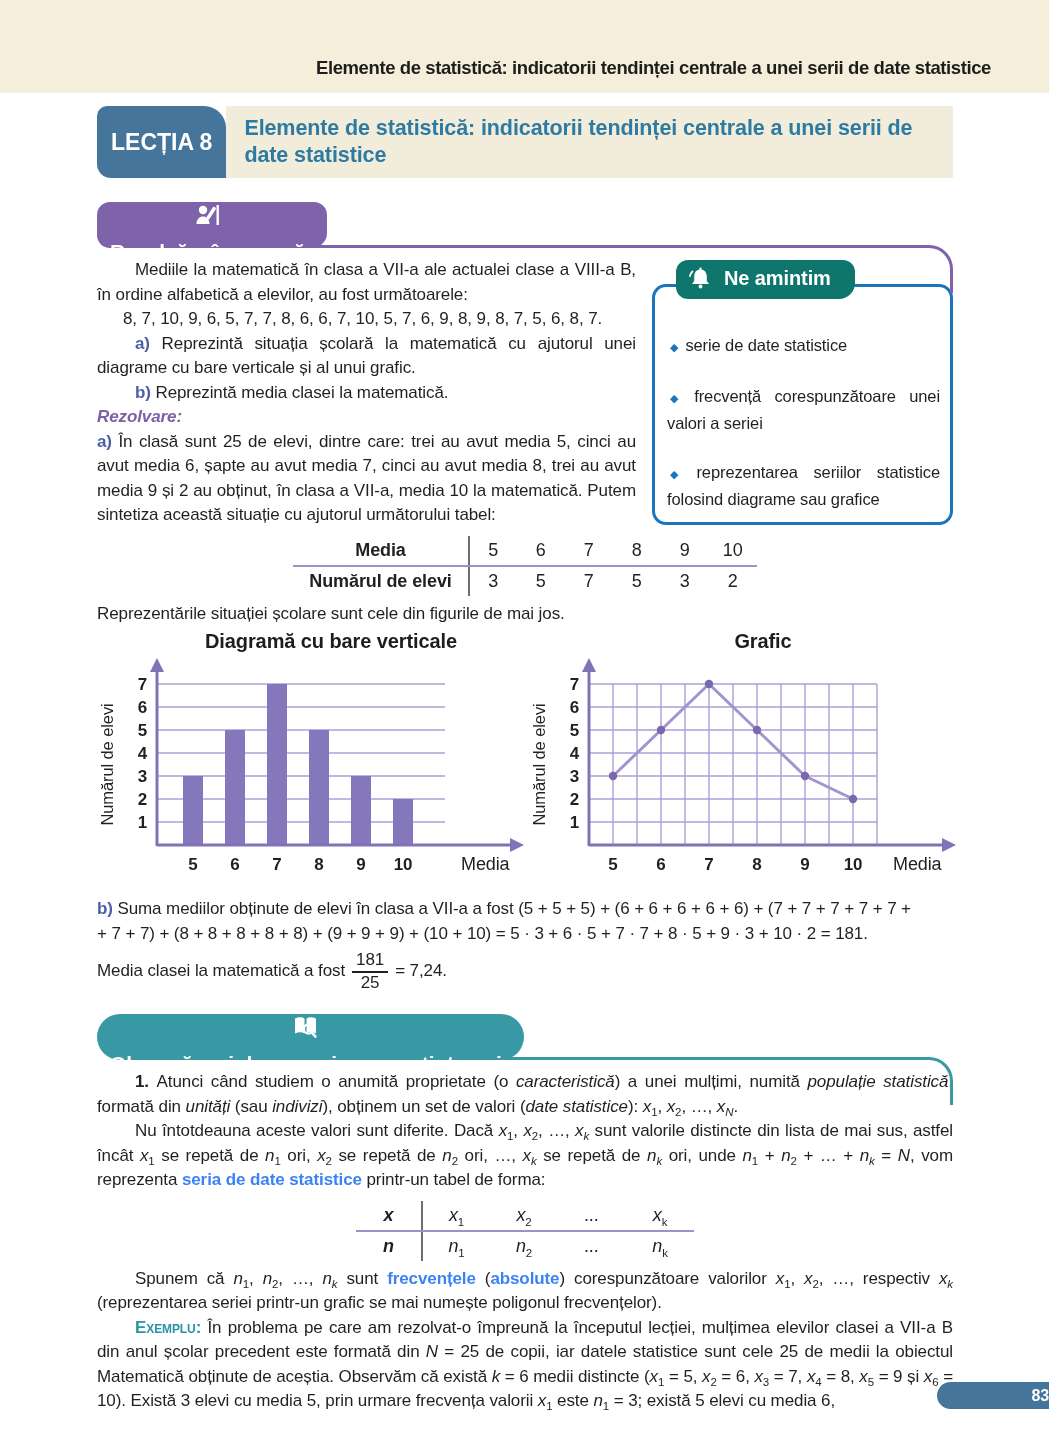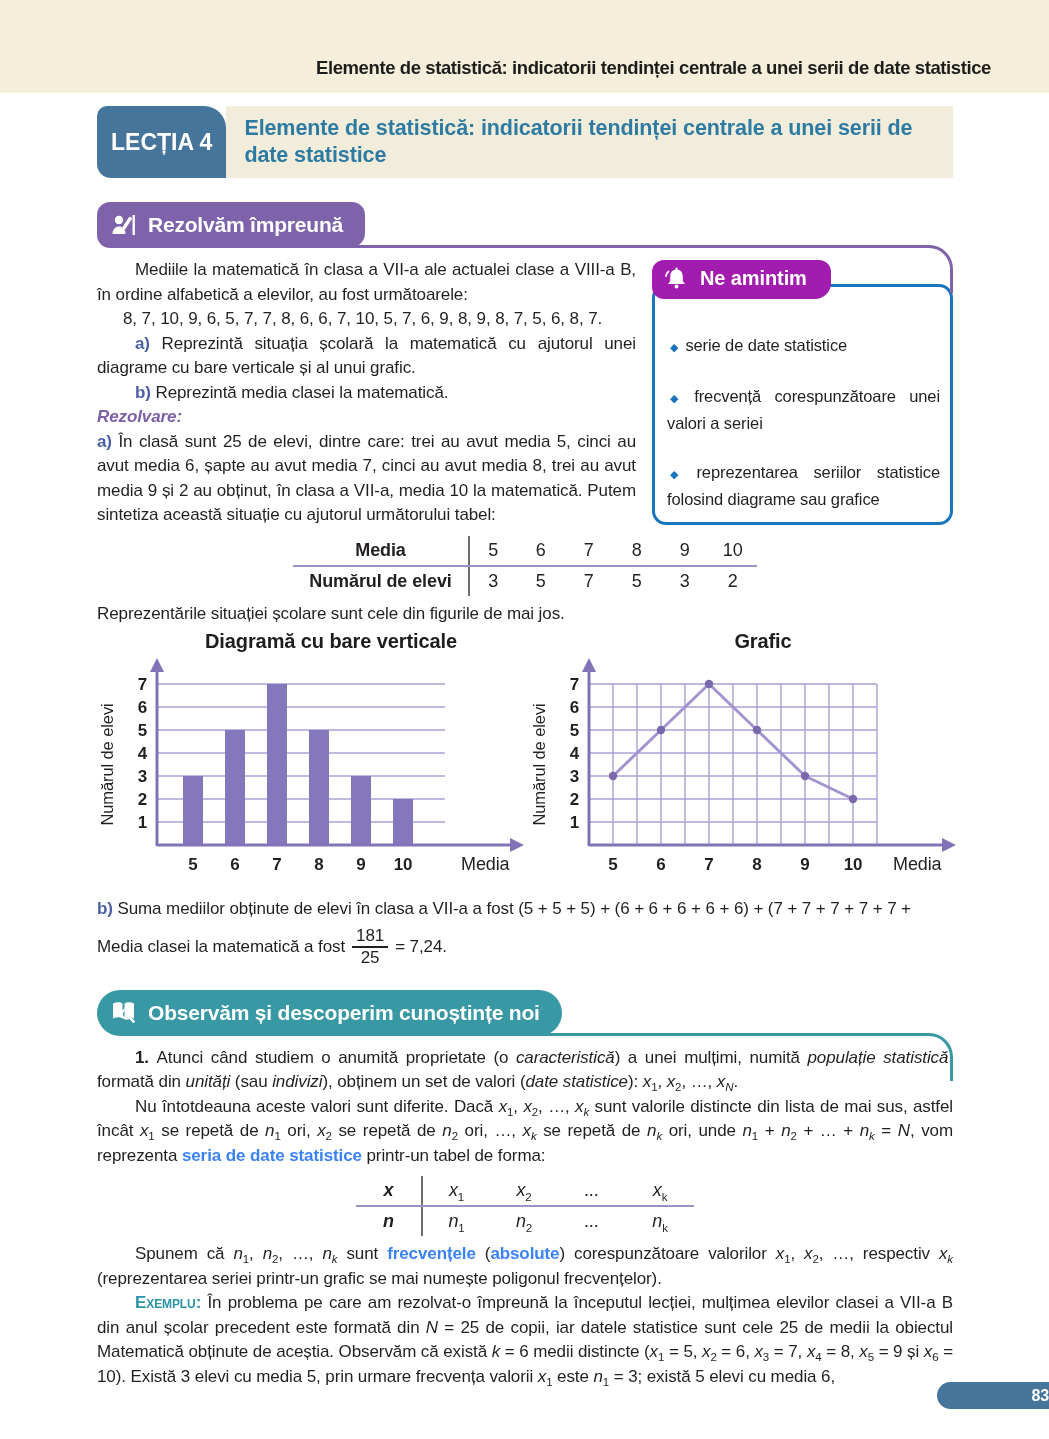--- a/index.html
+++ b/index.html
@@ -23,21 +23,21 @@
     height:72px; flex:0 0 auto; letter-spacing:0; }
   .lesson-strip { background:#f2ecda; flex:1; display:flex; align-items:center; padding:6px 18px; }
   .lesson-title { color:#2d7ba3; font-weight:bold; font-size:21.5px; line-height:27px; max-width:700px; }
 
   
   .sec { position:relative; height:46px; clear:both; }
   .sec-solve { margin-top:24px; }
   .sec-observe { margin-top:22px; }
   .sec-badge { position:absolute; left:0; top:0; height:46px; z-index:2;
     display:inline-flex; align-items:center; gap:11px; color:#fff; font-weight:bold;
-    font-size:21px; padding:0 22px 0 13px; border-radius:13px 13px 15px 13px; letter-spacing:-0.2px;}
+    font-size:21px; padding:0 22px 0 13px; border-radius:13px 13px 15px 13px; letter-spacing:-0.2px;flex-direction:column;}
   .sec-solve .sec-badge { background:#7e63ab; }
   .sec-observe .sec-badge { background:#3899a4;border-radius:23px; }
   .sec-line { position:absolute; left:90px; right:0; top:43px; height:48px;
     border-top:3px solid; border-right:3px solid; border-top-right-radius:24px; z-index:1; }
   .sec-solve .sec-line { border-color:#7e63ab; }
   .sec-observe .sec-line { border-color:#3899a4; }
   .sec-icon { width:27px; height:27px; flex:0 0 auto; }
 
   
   p.tx { font-size:17px; line-height:24.5px; text-align:justify; }
@@ -48,22 +48,22 @@
   .st-ab { color:#4b5fa5; font-weight:bold; }
   .st-pbi { color:#7d60a8; font-weight:bold; font-style:italic; }
   .st-tb { color:#3b82f6; font-weight:bold; }
   .st-ex { color:#2a93a5; font-weight:bold; font-variant:small-caps; }
   sub { font-size:11.5px; line-height:0; }
   .data-line { padding-left:26px; }
 
   
   .remember { float:right; width:301px; margin:2px 0 8px 16px; position:relative; }
   .remember-head { position:relative; z-index:2; display:inline-flex; align-items:center; gap:10px;
-    background:#a21caf; color:#fff; font-weight:bold; font-size:20px;
-    padding:5px 24px 7px 11px; border-radius:12px 12px 16px 12px; }
+    background:#0f766e; color:#fff; font-weight:bold; font-size:20px;
+    padding:5px 24px 7px 11px; border-radius:12px 12px 16px 12px;margin-left:24px; }
   .remember-body { border:3px solid #1b75bc; border-radius:14px; margin-top:-15px;
     padding:22px 10px 10px 12px; background:#fff; }
   .remember-item { font-size:16.5px; line-height:25px; text-align:justify;margin-top:24px; }
   .diamond { color:#1b75bc; font-size:11px; margin:0 7px 0 3px; }
 
   
   .tblwrap { clear:none; }
   table.tbl { margin:8px auto 6px; border-collapse:collapse; }
   .tbl td { font-size:18px; text-align:center; padding:4px 0; }
   .tbl .lbl { font-weight:bold; padding:4px 16px; border-right:2px solid #6d6e71; }
@@ -94,21 +94,21 @@
 </head>
 <body>
 
 <div class="band">
   <div class="band-title">Elemente de statistică: indicatorii tendinței centrale a unei serii de date statistice</div>
 </div>
 
 <div class="content">
 
   <div class="lesson">
-    <div class="lesson-badge">LECȚIA 4</div>
+    <div class="lesson-badge">LECȚIA 8</div>
     <div class="lesson-strip">
       <div class="lesson-title">Elemente de statistică: indicatorii tendinței centrale a unei serii de date statistice</div>
     </div>
   </div>
 
   <div class="sec sec-solve">
     <div class="sec-badge">
       <svg class="sec-icon" viewBox="0 0 27 27">
         <circle cx="9" cy="8" r="4.2" fill="#fff"></circle>
         <path d="M2.5 22c0-5 3.2-7.5 6.5-7.5s6.5 2.5 6.5 7.5z" fill="#fff"></path>
@@ -258,21 +258,21 @@
             <text x="276" y="217" text-anchor="middle" fill="#231f20" font-size="17" font-weight="bold" font-family="Liberation Sans, DejaVu Sans, sans-serif">9</text>
             <text x="324" y="217" text-anchor="middle" fill="#231f20" font-size="17" font-weight="bold" font-family="Liberation Sans, DejaVu Sans, sans-serif">10</text>
             <text x="364" y="217" text-anchor="start" fill="#231f20" font-size="18" font-family="Liberation Sans, DejaVu Sans, sans-serif">Media</text>
             <text x="16" y="111.5" text-anchor="middle" fill="#231f20" font-size="16.5" transform="rotate(-90 16 111.5)" font-family="Liberation Sans, DejaVu Sans, sans-serif">Numărul de elevi</text>
           </svg></div>
     </figure>
   </div>
 
   <div class="spacer8"></div>
 
-  <p class="tx"><span class="st-ab">b) </span><span>Suma mediilor obținute de elevi în clasa a VII-a a fost (5 + 5 + 5) + (6 + 6 + 6 + 6 + 6) + (7 + 7 + 7 + 7 + 7 +</span><br></p>
+  <p class="tx"><span class="st-ab">b) </span><span>Suma mediilor obținute de elevi în clasa a VII-a a fost (5 + 5 + 5) + (6 + 6 + 6 + 6 + 6) + (7 + 7 + 7 + 7 + 7 +</span><br><span>+ 7 + 7) + (8 + 8 + 8 + 8 + 8) + (9 + 9 + 9) + (10 + 10) = 5 · 3 + 6 · 5 + 7 · 7 + 8 · 5 + 9 · 3 + 10 · 2 = 181.</span></p>
   <p class="tx nojust mean-line">
     <span>Media clasei la matematică a fost</span><span class="frac"><span class="num">181</span><span class="den">25</span></span><span>= 7,24.</span>
   </p>
 
   <div class="sec sec-observe">
     <div class="sec-badge">
       <svg class="sec-icon" viewBox="0 0 27 27">
         <path d="M3 4.5c3.5-1.8 7-1.8 9.5 0v15c-2.5-1.8-6-1.8-9.5 0z" fill="#fff"></path>
         <path d="M24 4.5c-3.5-1.8-7-1.8-9.5 0v15c2.5-1.8 6-1.8 9.5 0z" fill="#fff"></path>
         <circle cx="16.5" cy="15" r="4.6" fill="none" stroke="#fff" stroke-width="2.2"></circle>

